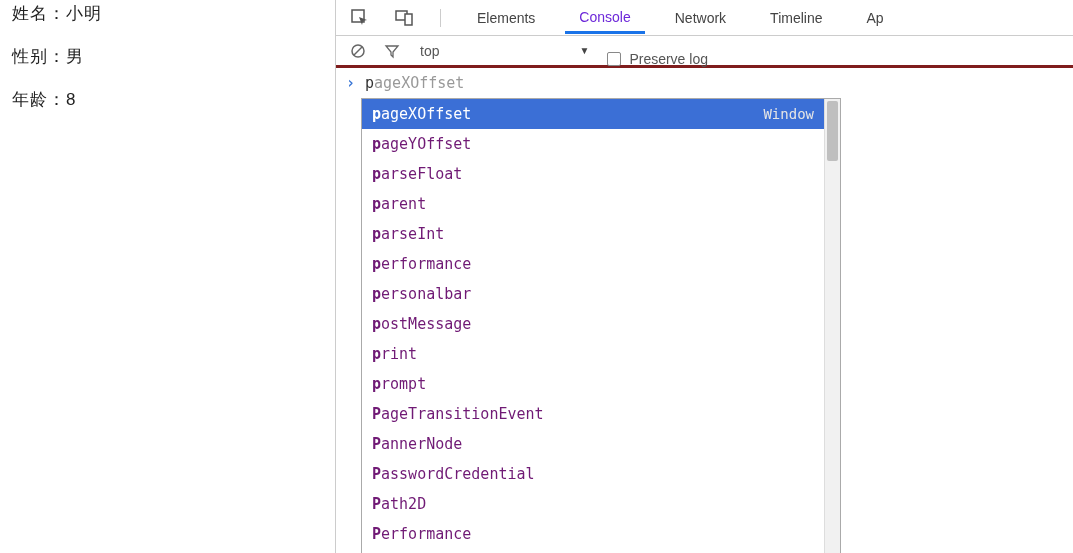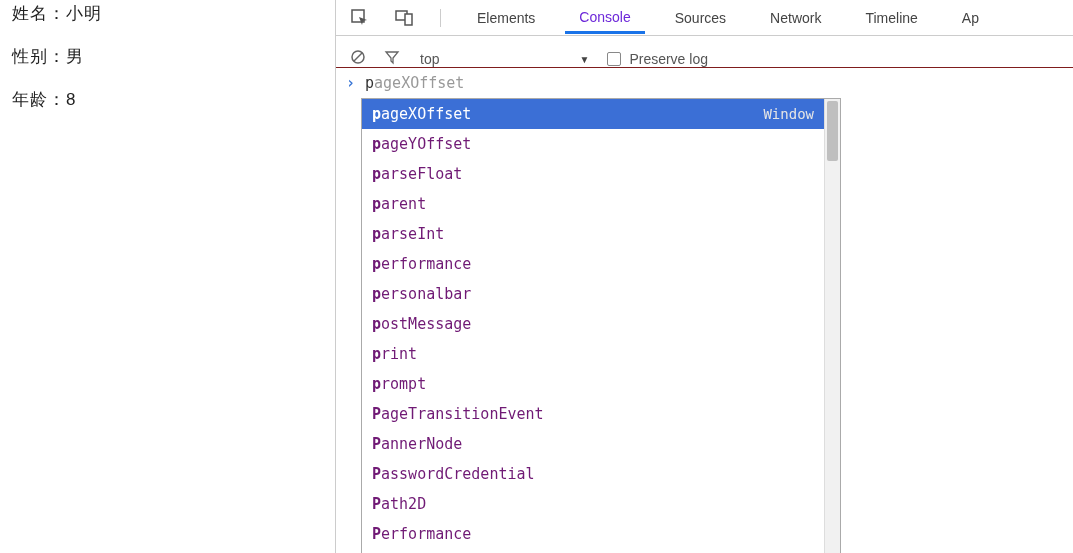--- a/index.html
+++ b/index.html
@@ -65,23 +65,23 @@
     }
     .tab.active {
       color: #6d28d9;
       border-bottom: 3px solid #1a73e8;
       height: 32px;
       line-height: 30px;
     }
 
     .filter-row {
       display: flex;
-      align-items: flex-end;
+      align-items: center;
       height: 32px;
-      border-bottom: 1px solid #7f1d1d;
+      border-bottom: 3px solid #7f1d1d;
       padding-left: 12px;
       gap: 14px;
       font-size: 14px;
       color: #555;
     }
     .filter-row .iconbtn {
       width: 20px;
       height: 20px;
       display: flex;
       align-items: center;
@@ -214,21 +214,20 @@
     </div>
     <div class="iconbtn">
       <svg width="18" height="18" viewBox="0 0 18 18">
           <rect x="1" y="2" width="11" height="9" fill="none" stroke="#555" stroke-width="1.5"></rect>
           <rect x="10" y="5" width="7" height="11" fill="#fff" stroke="#555" stroke-width="1.5"></rect>
         </svg>
     </div>
     <div class="sep"></div>
     <div class="tab">Elements</div>
     <div class="tab active">Console</div>
-    <div class="tab">Sources</div>
     <div class="tab">Network</div>
     <div class="tab">Timeline</div>
     <div class="tab">Ap</div>
   </div>
 
   <div class="filter-row">
     <div class="iconbtn">
       <svg width="16" height="16" viewBox="0 0 16 16">
           <circle cx="8" cy="8" r="6" fill="none" stroke="#666" stroke-width="1.5"></circle>
           <line x1="4" y1="12" x2="12" y2="4" stroke="#666" stroke-width="1.5"></line>

